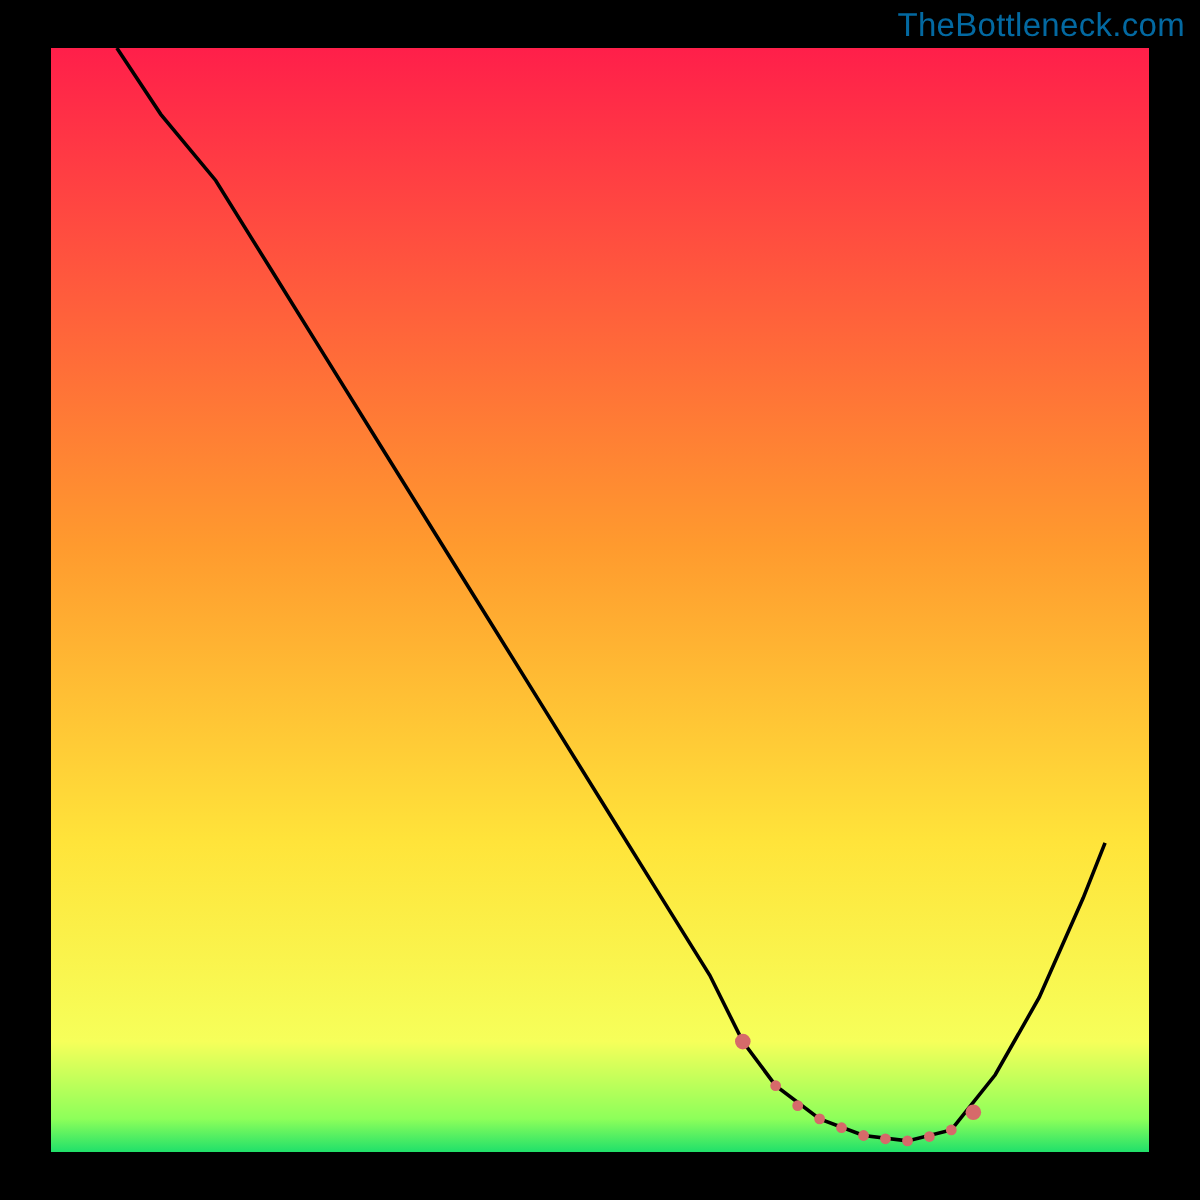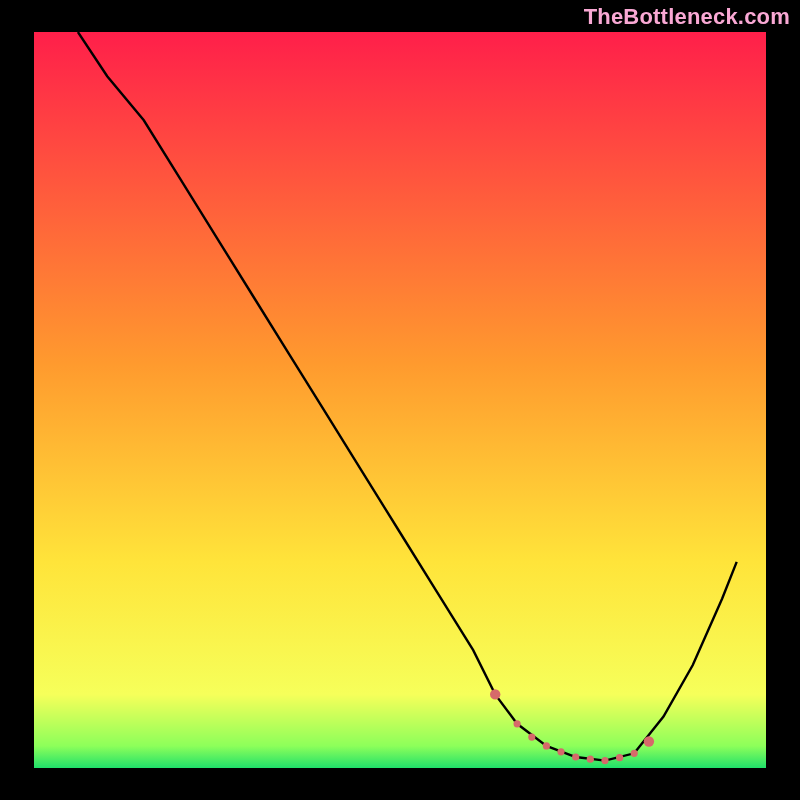--- a/index.html
+++ b/index.html
@@ -13,23 +13,23 @@
   }
   .chart-wrap {
     position: relative;
     width: 800px;
     height: 800px;
   }
   .watermark {
     position: absolute;
     top: 4px;
     right: 10px;
-    color: #f9a8d4;
+    color: #0369a1;
     font-size: 22px;
-    font-weight: bold;
+    font-weight: normal;
     letter-spacing: 0.2px;
     z-index: 10;
   }
   svg {
     display: block;
   }
 </style>
 </head>
 <body>
 

